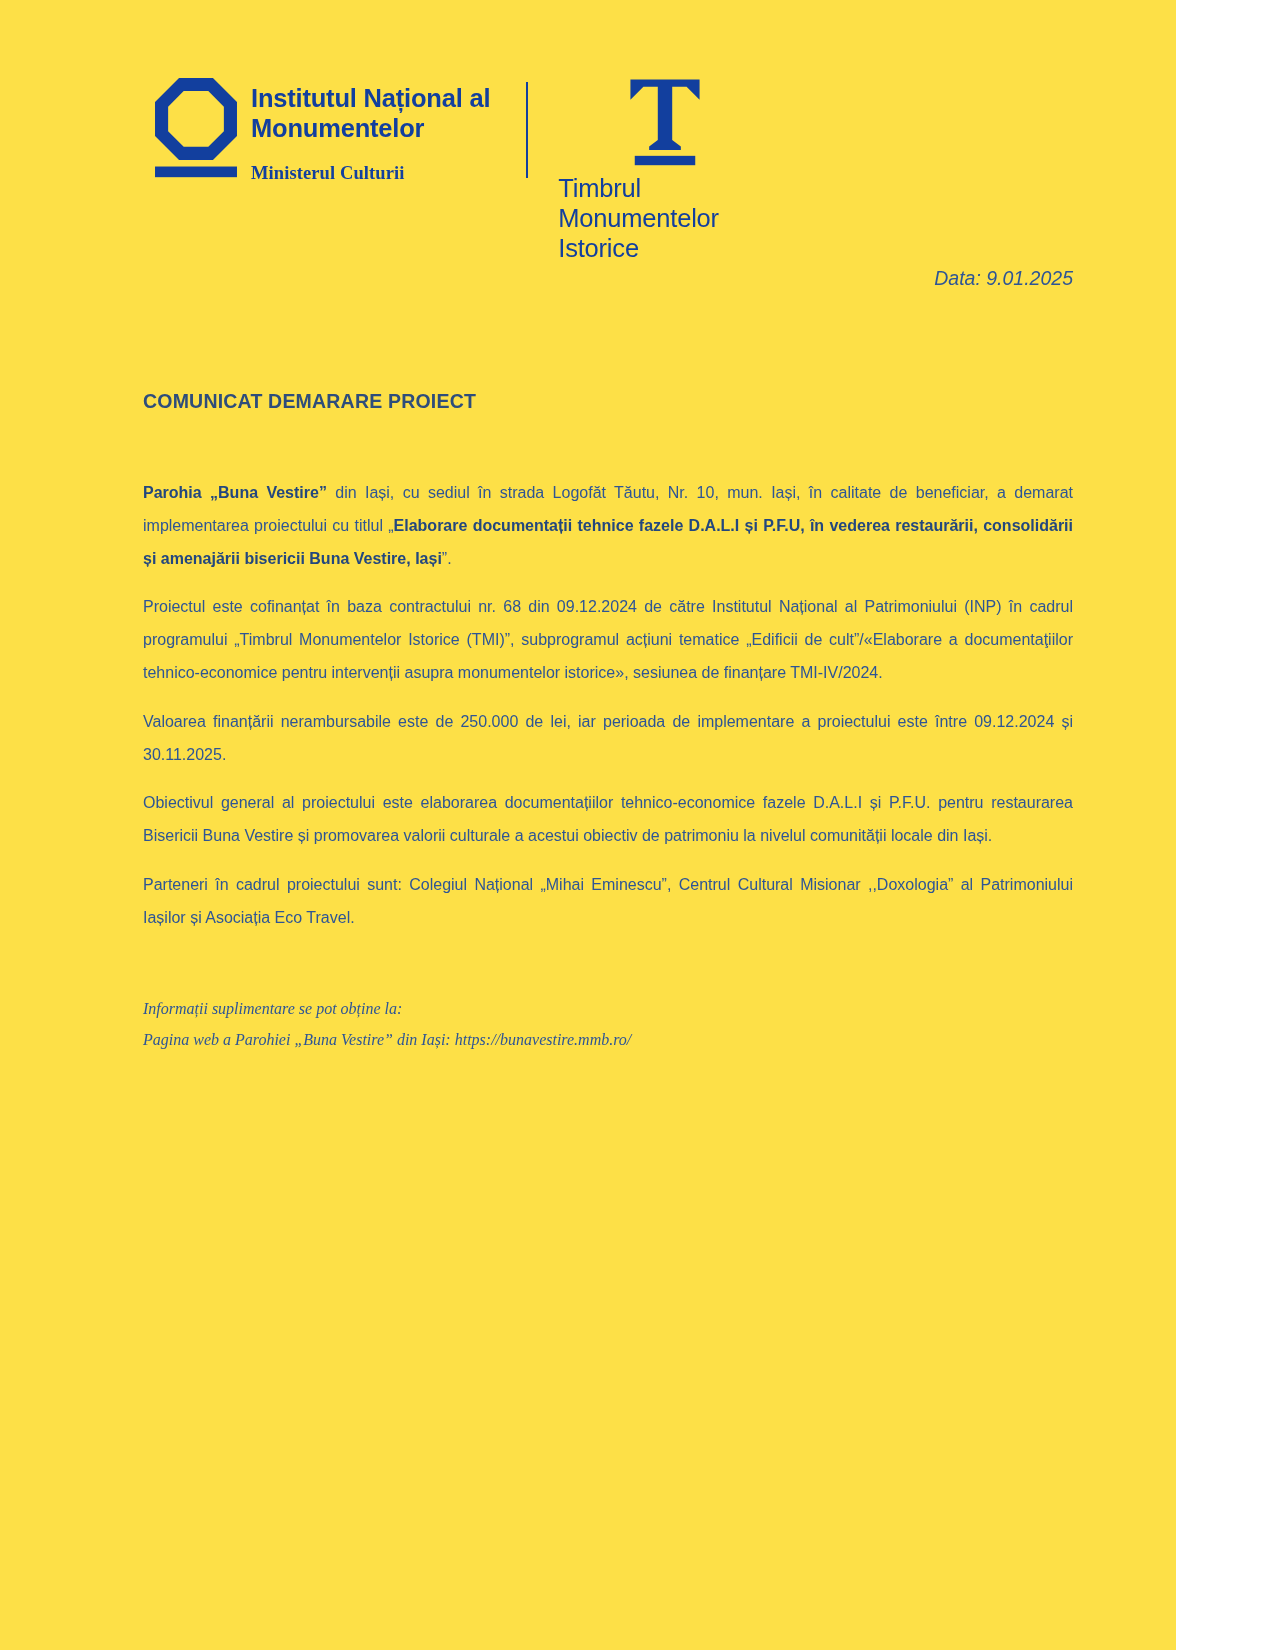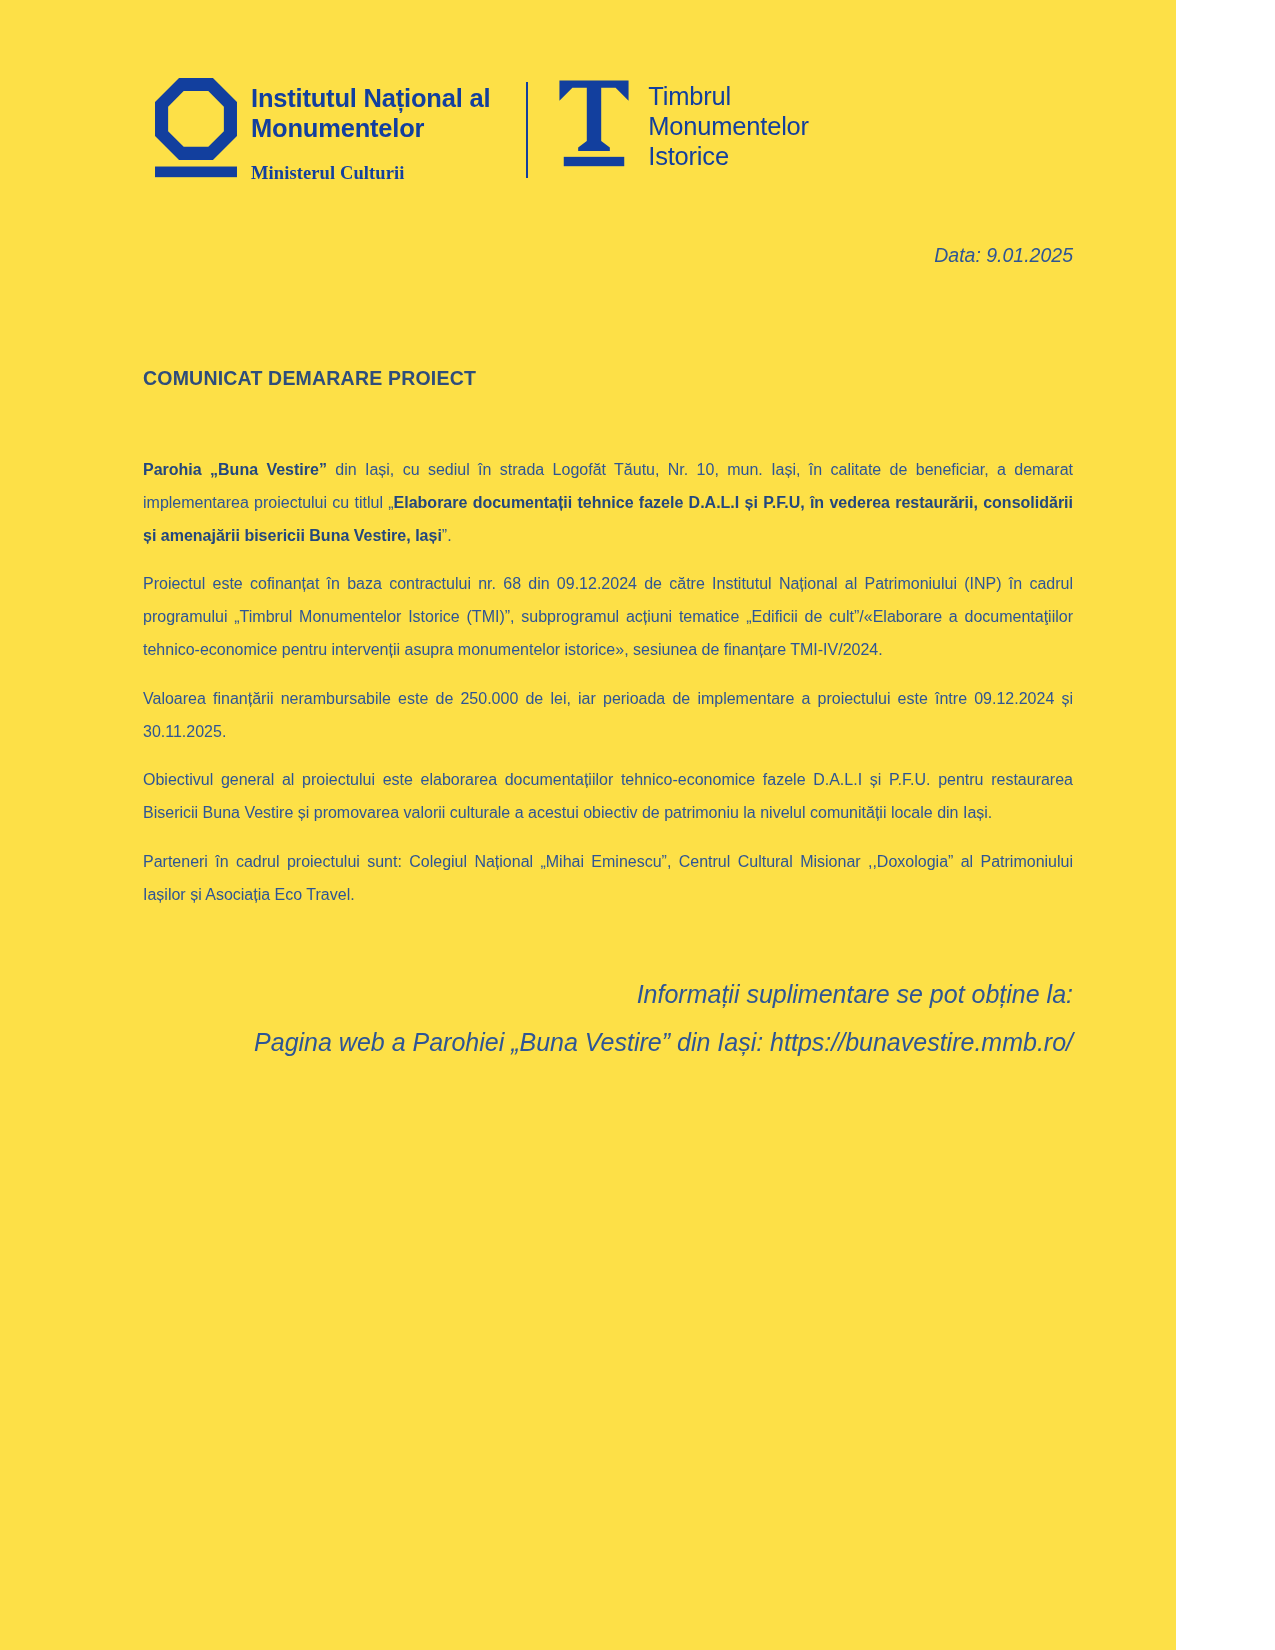--- a/index.html
+++ b/index.html
@@ -62,21 +62,22 @@
     font-weight: bold;
   }
   .divider-rule {
     width: 2px;
     background: #123f9e;
     height: 96px;
     margin: 4px 30px 0 36px;
   }
   .logo-tmi {
     display: flex;
-    align-items: center;
+    align-items: flex-end;
+    flex-direction: column;
   }
   .tmi-mark {
     width: 72px;
     margin-right: 18px;
   }
   .tmi-words {
     padding-top: 3px;
     font-family: "Liberation Sans", sans-serif;
     font-size: 25.5px;
     line-height: 1.18;
@@ -90,21 +91,21 @@
     position: absolute;
     left: 143px;
     top: 228px;
     width: 930px;
   }
   .date-line {
     text-align: right;
     font-style: italic;
     font-size: 19.5px;
     color: #2e5595;
-    margin-top: 16px;
+    margin-top: 39px;
   }
   .doc-title {
     text-align: left;
     font-weight: bold;
     font-size: 19.5px;
     color: #2e4d7b;
     margin-top: 100px;
     letter-spacing: 0.2px;
   }
   p.para {
@@ -116,24 +117,25 @@
     hyphens: none;
   }
   p.para.first { margin-top: 64px; }
   p.para b { font-weight: bold; color: #23477e; }
 
   .signature {
     margin-top: 58px;
   }
   .sig-line {
     font-style: italic;
-    font-size: 25px;
+    font-size: 16px;
     line-height: 1.95;
     color: #2e5595;
-    text-align: right;
+    text-align: left;
+    font-family: Liberation Serif, serif;
   }
 </style>
 </head>
 <body>
 
 <div class="page">
 
   <div class="header">
 
     <div class="logo-inp">

